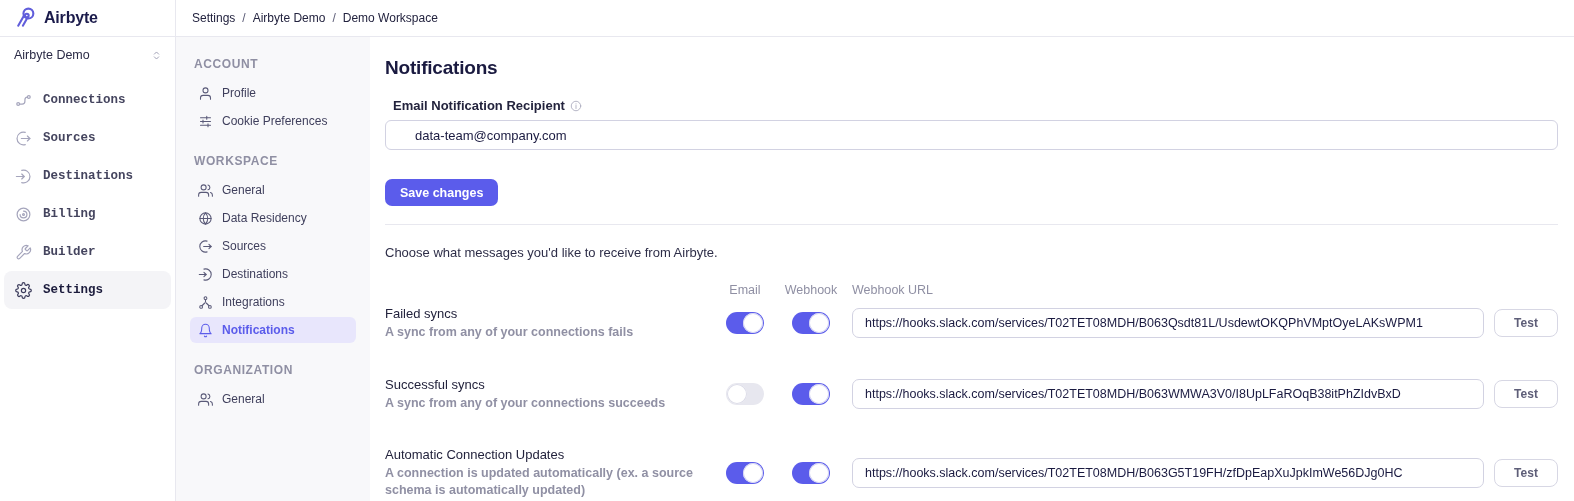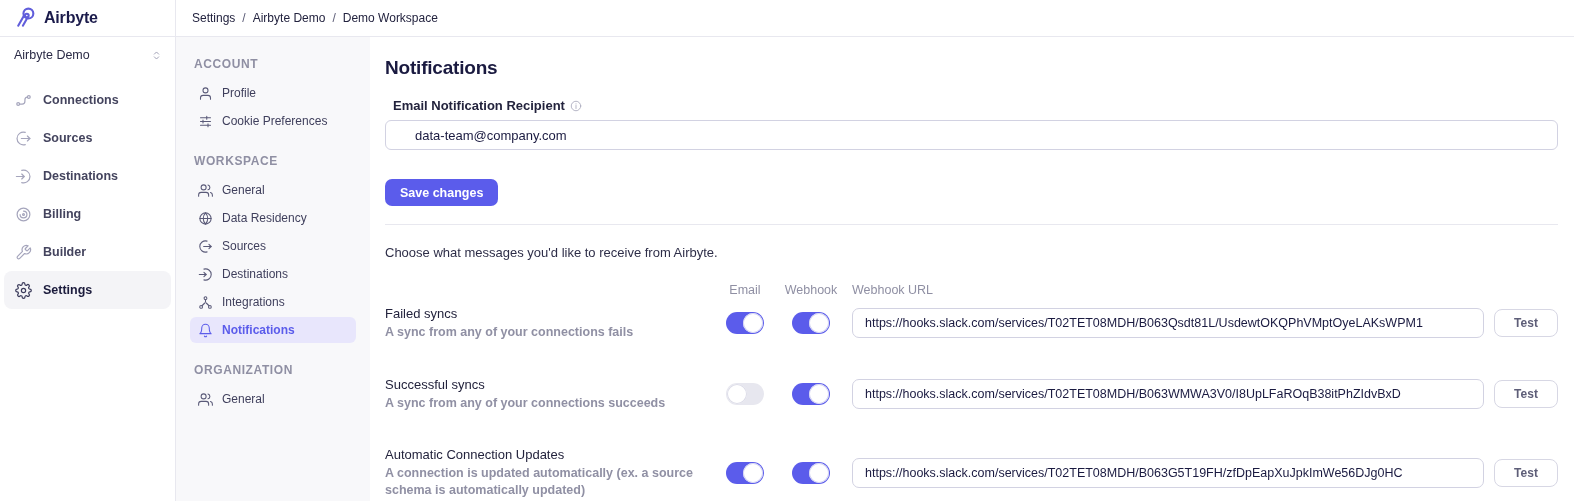--- a/index.html
+++ b/index.html
@@ -18,21 +18,21 @@
   .breadcrumb{display:flex;align-items:center;gap:7px;padding-left:16px;font-size:12px;color:#23233F;font-weight:500;}
   .bc-sep{color:#5A5A75;}
   .bc-item{cursor:pointer;}
 
   
   .frame{display:flex;height:464px;}
   .sidebar{width:176px;flex:0 0 176px;border-right:1px solid var(--border);background:#fff;padding-top:0;}
   .ws-select{display:flex;align-items:center;justify-content:space-between;padding:11px 12px 11px 14px;cursor:pointer;}
   .ws-select span{font-size:12.5px;color:#2A2A45;}
   .ws-select svg{width:13px;height:13px;color:#9A9AB0;}
-  .side-nav{margin-top:8px;display:flex;flex-direction:column;}
+  .side-nav{margin-top:8px;display:flex;flex-direction:column;font-family:Liberation Mono, monospace;}
   .side-item{display:flex;align-items:center;gap:11px;height:38px;padding:0 11px;margin:0 4px;border-radius:8px;cursor:pointer;color:#44445E;font-weight:600;font-size:12.5px;}
   .side-item svg{width:17px;height:17px;color:#A5A5BC;flex:0 0 17px;}
   .side-item.active{background:#F4F4F7;color:#1B1B3C;}
   .side-item.active svg{color:#3C3C5C;}
 
   .settings-nav{width:194px;flex:0 0 194px;background:#F8F8FA;padding:20px 14px 0 14px;}
   .snav-section{margin-bottom:20px;}
   .snav-title{font-size:12px;font-weight:700;color:var(--muted);letter-spacing:.05em;padding-left:4px;margin-bottom:9px;}
   .snav-item{display:flex;align-items:center;gap:9px;height:26px;padding:0 8px;border-radius:6px;margin-bottom:2px;cursor:pointer;color:#3F3F5C;font-size:12px;font-weight:500;}
   .snav-item svg{width:15px;height:15px;color:#5A5A78;flex:0 0 15px;}

